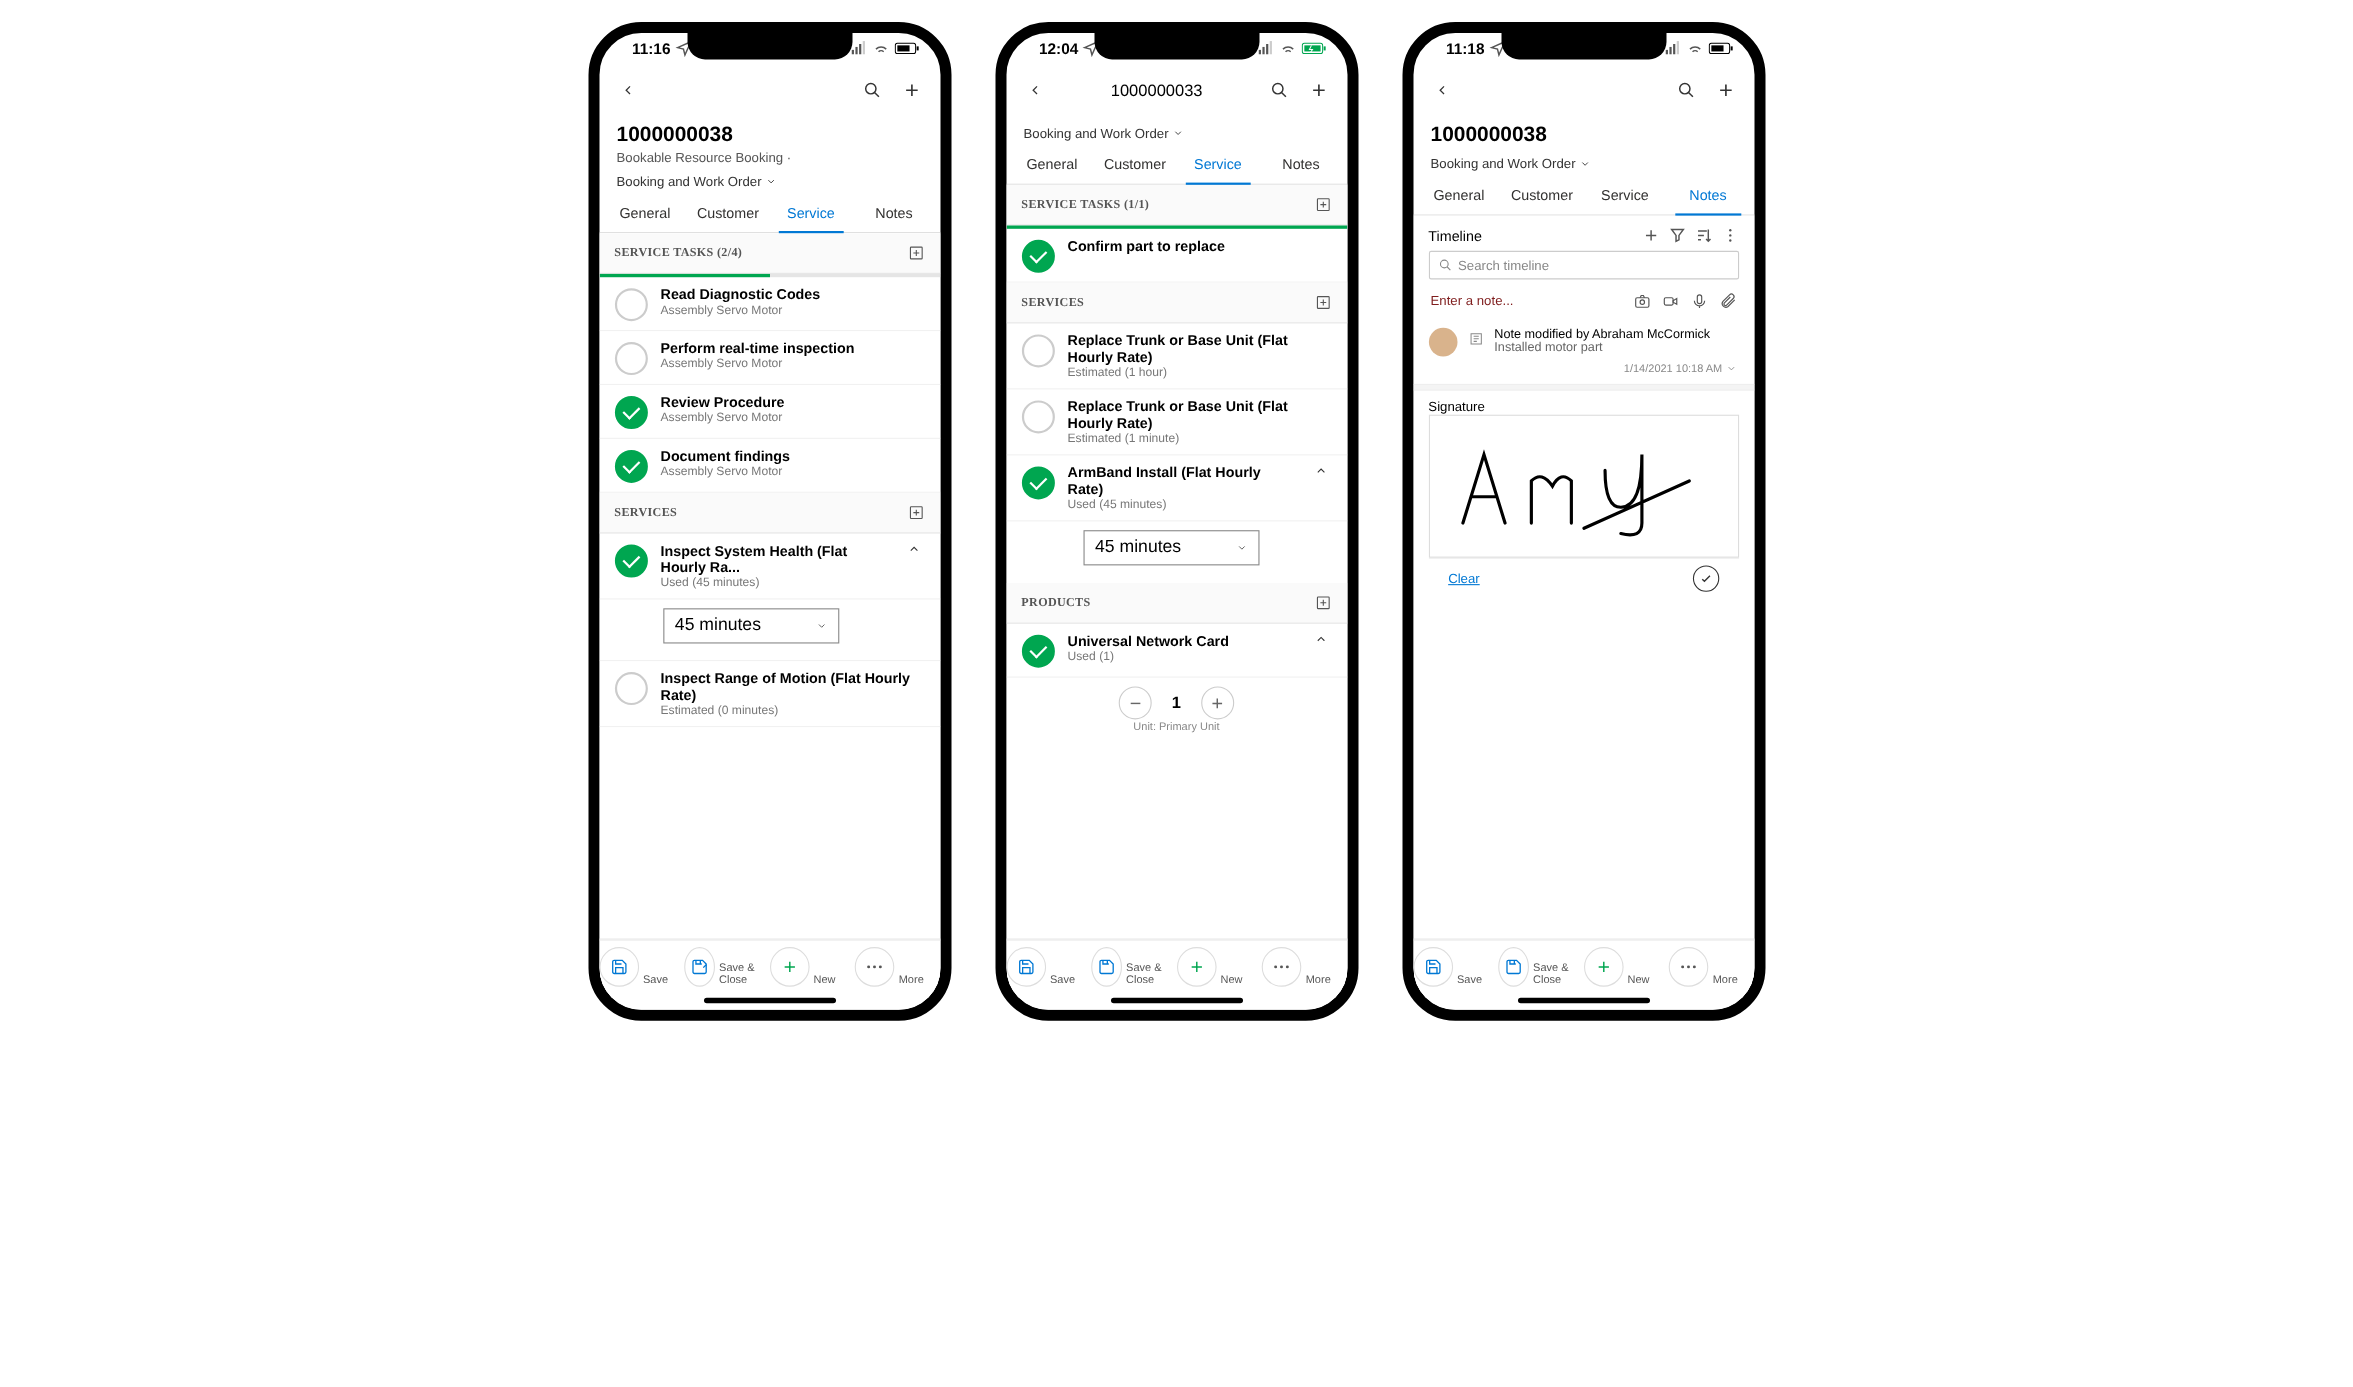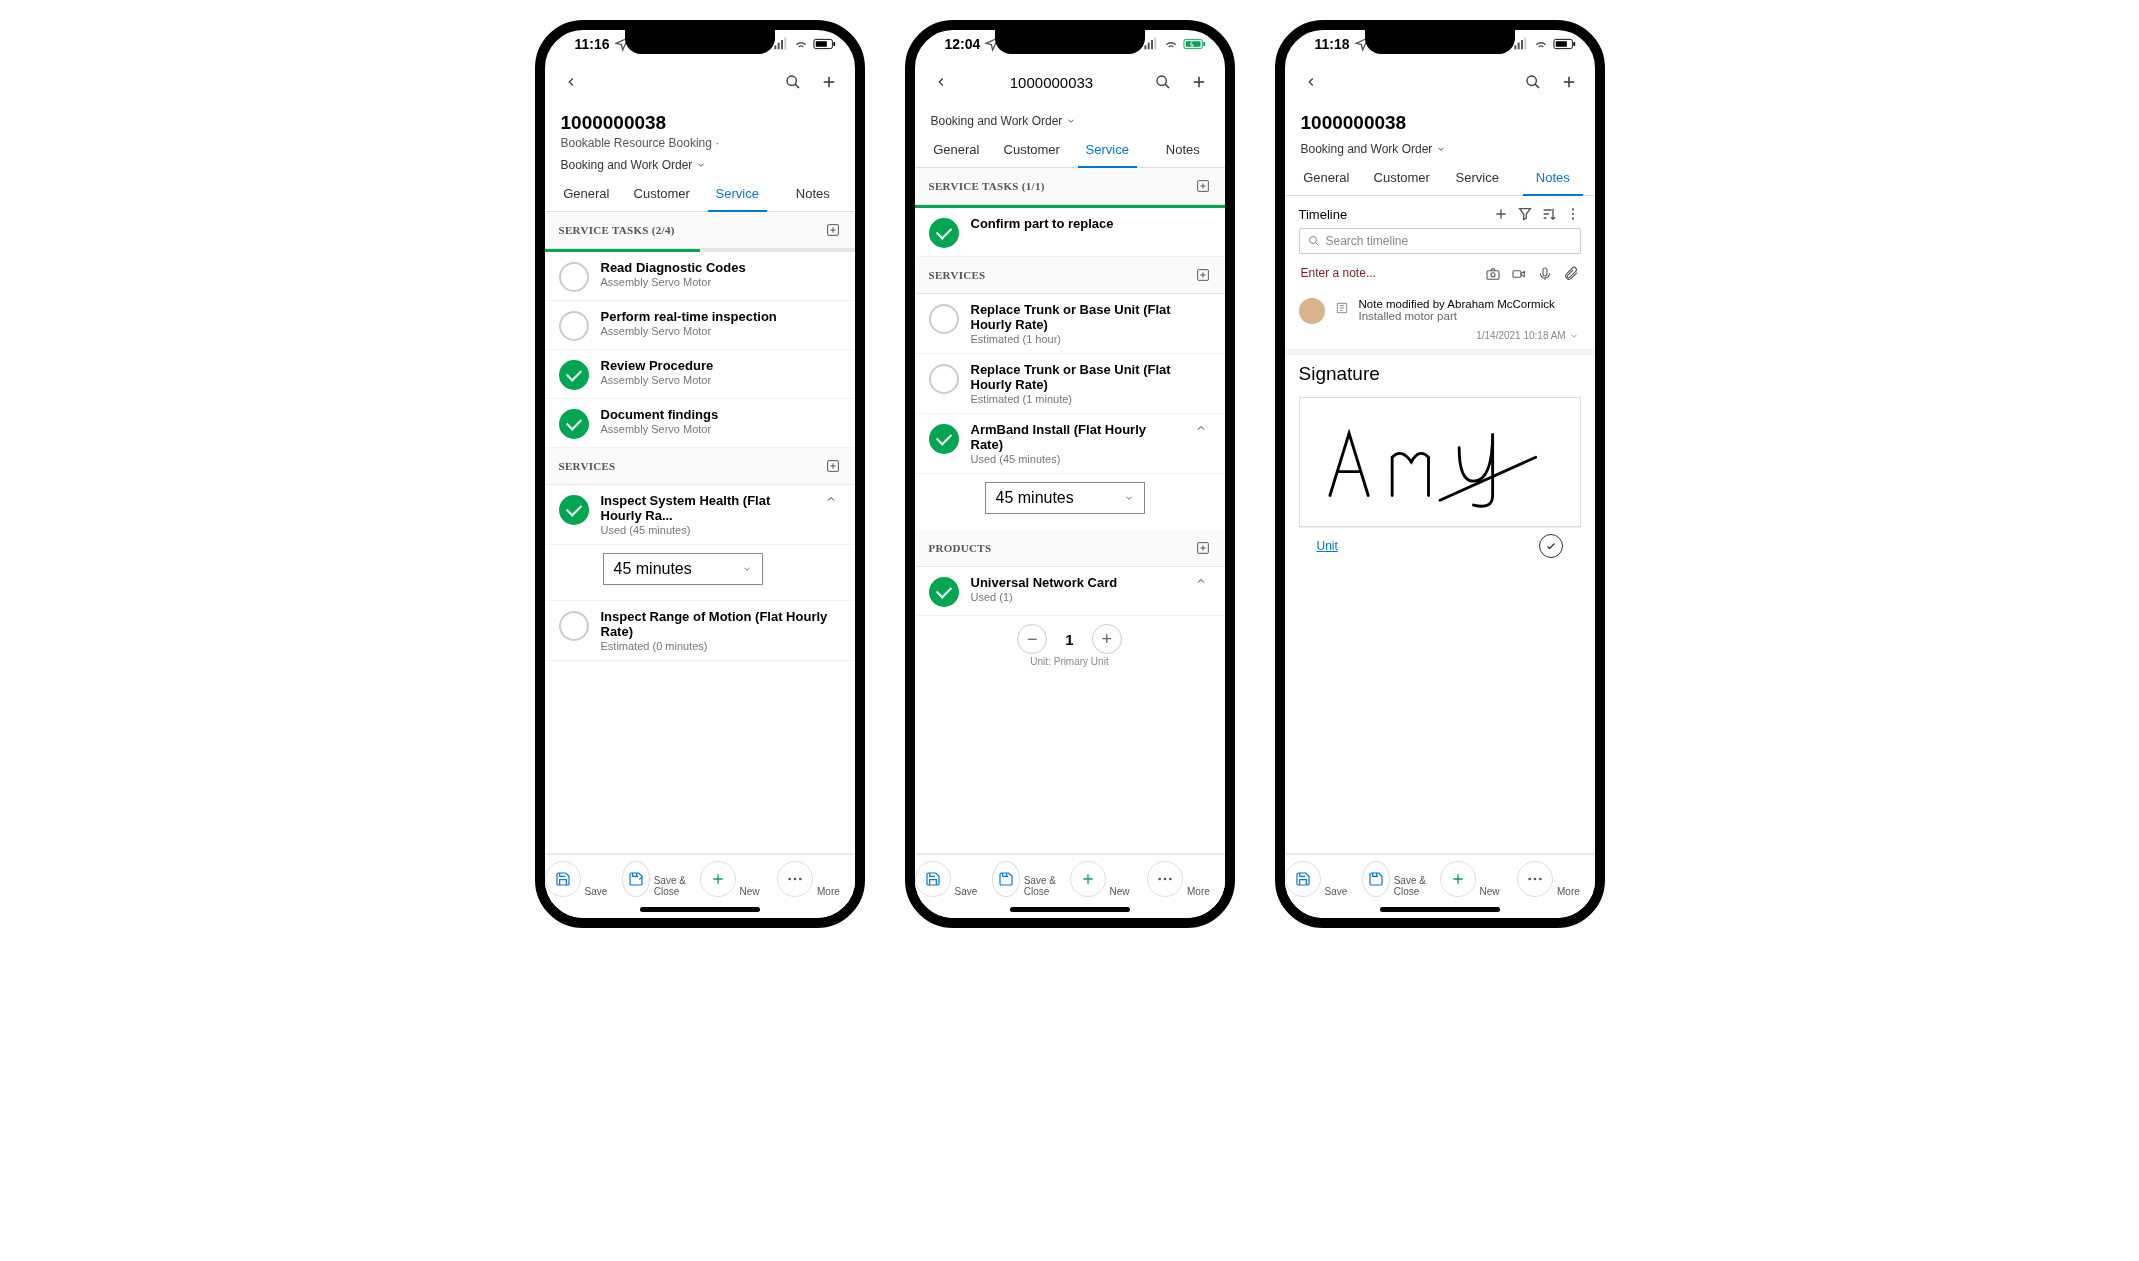--- a/index.html
+++ b/index.html
@@ -221,21 +221,21 @@
   }
   .avatar {
     width: 26px; height: 26px;
     border-radius: 50%;
     background: #d9b38c;
     flex-shrink:0;
   }
   .timeline-entry .txt { flex:1; font-size:11.5px; }
   .timeline-meta { font-size:10px; color:#888; text-align:right; padding: 2px 16px 8px; }
   .sig-block { margin: 8px 14px; }
-  .sig-label { font-size:19px; margin-bottom:12px;}
+  .sig-label { font-size:12px; margin-bottom:0;}
   .sig-area {
     border:1px solid #ddd;
     height: 130px;
     position:relative;
     padding:6px;
   }
   .sig-footer {
     display:flex; justify-content:space-between; align-items:center;
     padding: 6px 18px 4px;
     border-top:1px solid #eee;
@@ -746,21 +746,21 @@
     <div class="sig-block">
       <div class="sig-label">Signature</div>
       <div class="sig-area">
         <svg width="100%" height="100%" viewBox="0 0 280 120">
           <path d="M25 95 L45 30 L65 95 M35 70 L55 70" fill="none" stroke="#000" stroke-width="3" stroke-linecap="round"></path>
           <path d="M90 95 L90 55 Q100 45 110 60 Q118 45 128 55 L128 95" fill="none" stroke="#000" stroke-width="3" stroke-linecap="round"></path>
           <path d="M160 45 Q160 80 175 80 Q195 80 195 30 L195 95 Q195 110 175 105 M140 100 L240 55" fill="none" stroke="#000" stroke-width="3" stroke-linecap="round"></path>
         </svg>
       </div>
       <div class="sig-footer">
-        <span class="clear">Unit</span>
+        <span class="clear">Clear</span>
         <div class="sig-ok">
           <svg width="12" height="12" viewBox="0 0 24 24" fill="none" stroke="#333" stroke-width="2.5">
               <path d="M5 13l4 4L19 7"></path>
             </svg>
         </div>
       </div>
     </div>
   </div>
   <div class="bottom-wrap">
     <div class="bottom-bar">

